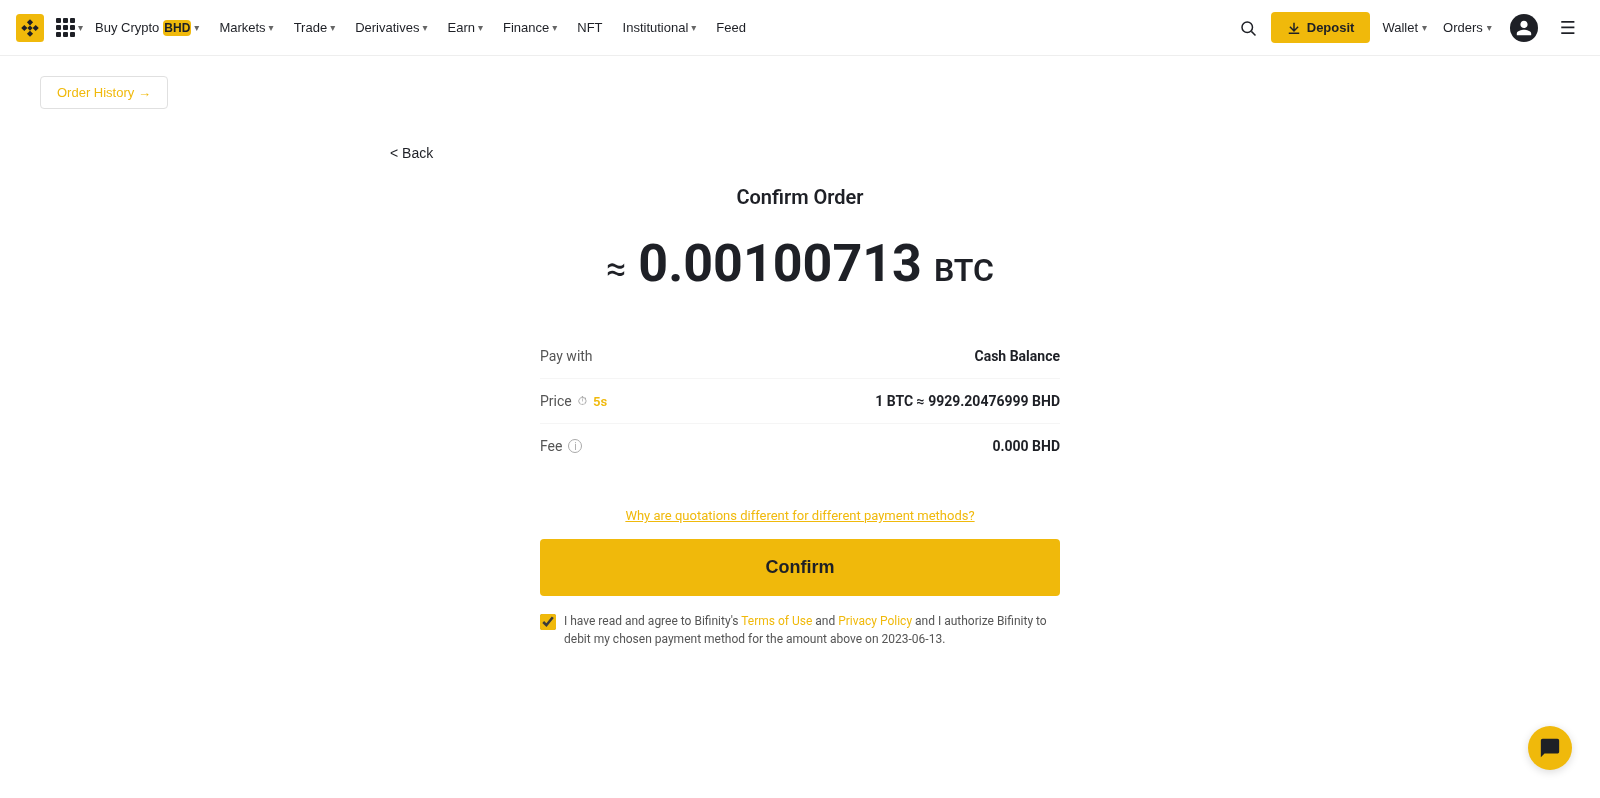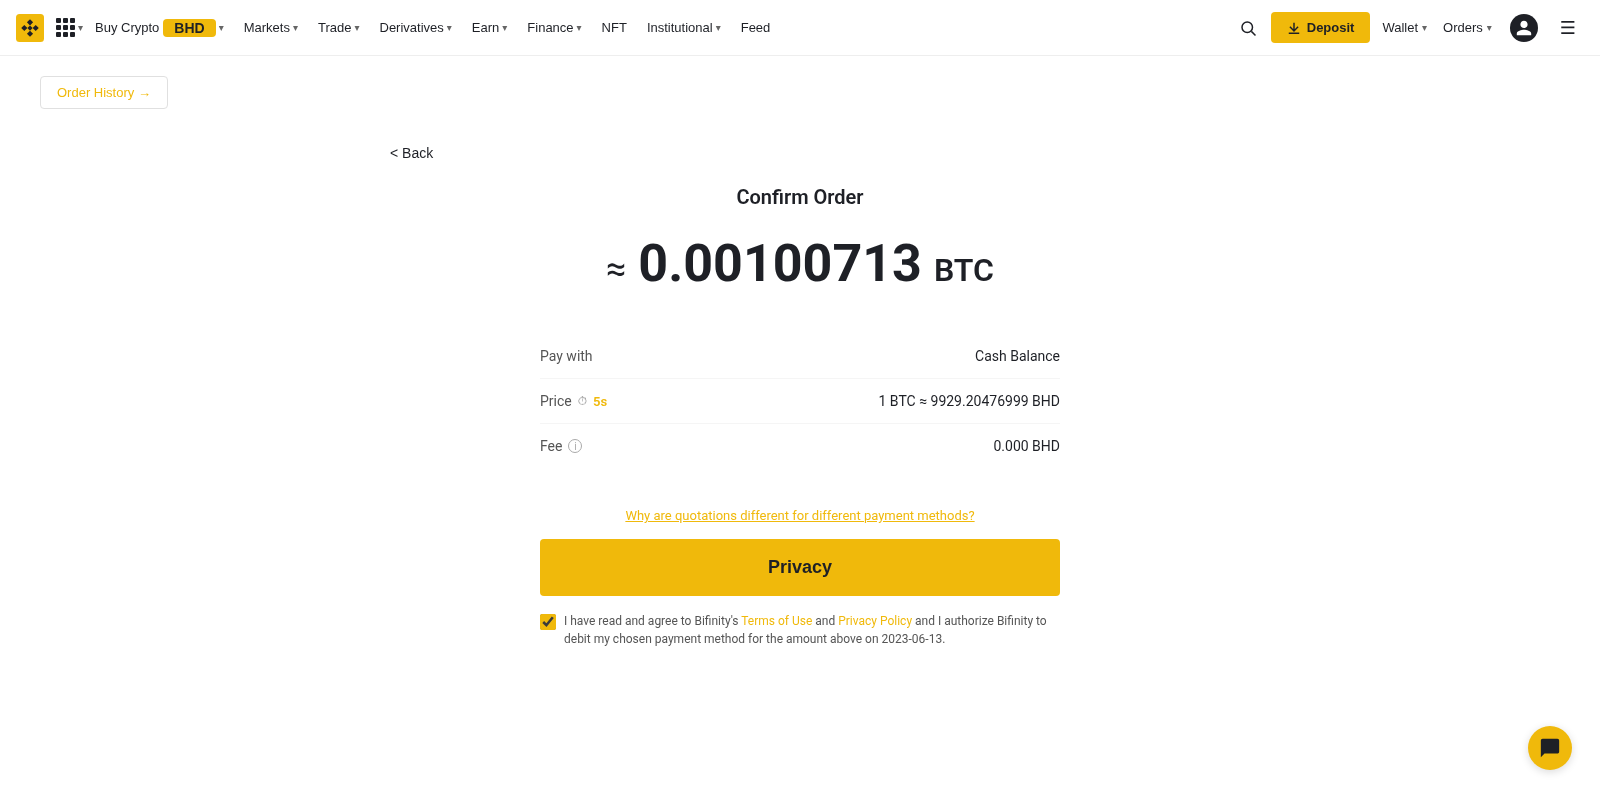--- a/index.html
+++ b/index.html
@@ -11,21 +11,21 @@
       padding: 0 16px; border-bottom: 1px solid #eee;
       background: #fff; position: sticky; top: 0; z-index: 100;
     }
     .nav-logo { display: flex; align-items: center; gap: 8px; margin-right: 8px; }
     .nav-logo svg { width: 28px; height: 28px; }
     .nav-grid-btn { background: none; border: none; cursor: pointer; padding: 4px; display: flex; align-items: center; gap: 2px; }
     .nav-grid-icon { display: grid; grid-template-columns: repeat(3,5px); gap: 2px; }
     .nav-grid-icon span { width:5px; height:5px; background:#1e2026; border-radius:1px; display:block; }
     .nav-items { display: flex; align-items: center; gap: 4px; flex: 1; }
     .nav-item { display: flex; align-items: center; gap: 2px; padding: 6px 8px; cursor: pointer; font-size: 13px; font-weight: 500; color: #1e2026; white-space: nowrap; border: none; background: none; }
-    .nav-badge { background: #f0b90b; color: #1e2026; font-size: 14px; font-weight: 700; padding: 1px 11px; border-radius: 4px; margin-left: 2px; }
+    .nav-badge { background: #f0b90b; color: #1e2026; font-size: 12px; font-weight: 700; padding: 1px 1px; border-radius: 4px; margin-left: 2px; }
     .nav-chevron { font-size: 10px; color: #666; margin-left: 1px; }
     .nav-right { display: flex; align-items: center; gap: 8px; }
     .btn-deposit { background: #f0b90b; color: #1e2026; border: none; border-radius: 4px; padding: 8px 16px; font-size: 13px; font-weight: 600; cursor: pointer; display: flex; align-items: center; gap: 6px; }
     .nav-text-btn { background: none; border: none; cursor: pointer; font-size: 13px; font-weight: 500; color: #1e2026; display: flex; align-items: center; gap: 3px; padding: 6px 4px; }
     .nav-icon-btn { background: none; border: none; cursor: pointer; padding: 6px; display: flex; align-items: center; justify-content: center; }
     .avatar { width: 28px; height: 28px; border-radius: 50%; background: #1e2026; display: flex; align-items: center; justify-content: center; }
     .avatar svg { width: 18px; height: 18px; fill: #fff; }
     .hamburger { font-size: 18px; cursor: pointer; background: none; border: none; color: #1e2026; padding: 4px 8px; }
 
     
@@ -60,21 +60,21 @@
     .amount-number { font-size: 52px; font-weight: 700; }
     .amount-currency { font-size: 32px; font-weight: 600; }
 
     .order-details { width: 100%; max-width: 520px; margin-bottom: 40px; }
     .detail-row {
       display: flex; justify-content: space-between; align-items: center;
       padding: 14px 0; border-bottom: 1px solid #f5f5f5;
     }
     .detail-row:last-child { border-bottom: none; }
     .detail-label { color: #555; font-size: 14px; display: flex; align-items: center; gap: 6px; }
-    .detail-value { font-size: 14px; font-weight: 400; color: #1e2026; text-align: center; }
+    .detail-value { font-size: 14px; font-weight: 700; color: #1e2026; text-align: center; }
     .timer-badge {
       background: none; color: #f0b90b; font-size: 13px; font-weight: 600;
       display: flex; align-items: center; gap: 3px;
     }
     .clock-icon { font-size: 12px; color: #888; }
     .info-icon {
       width: 14px; height: 14px; border-radius: 50%; border: 1px solid #aaa;
       display: inline-flex; align-items: center; justify-content: center;
       font-size: 10px; color: #aaa; cursor: pointer;
     }
@@ -249,21 +249,21 @@
           <span>Fee</span>
           <span class="info-icon">i</span>
         </span>
         <span class="detail-value">0.000 BHD</span>
       </div>
 
     </div>
 
     <div class="bottom-section">
       <a class="why-link" href="#">Why are quotations different for different payment methods?</a>
-      <button class="confirm-btn">Privacy</button>
+      <button class="confirm-btn">Confirm</button>
       <div class="terms-row">
         <input type="checkbox" class="terms-checkbox" checked="" style="">
         <p class="terms-text">
           <span>I have read and agree to Bifinity's </span><a class="terms-link" href="#">Terms of Use</a><span> and </span><a class="terms-link" href="#">Privacy Policy</a><span> and I authorize Bifinity to debit my chosen payment method for the amount above on 2023-06-13.</span>
         </p>
       </div>
     </div>
   </div>
 </div>
 

